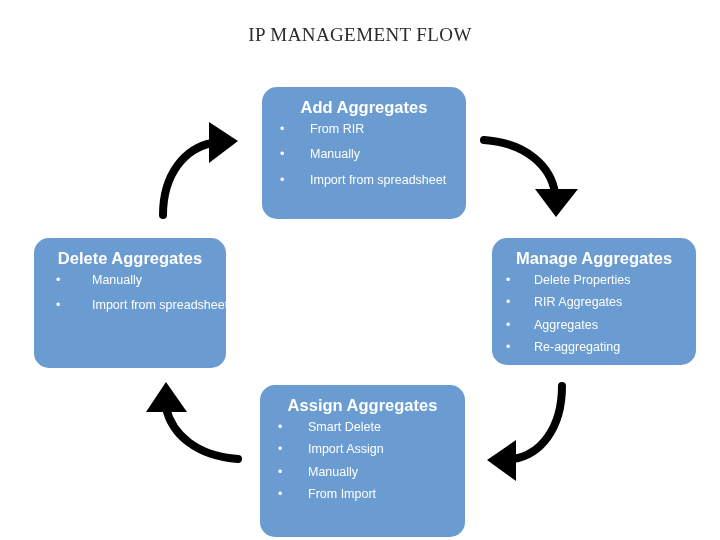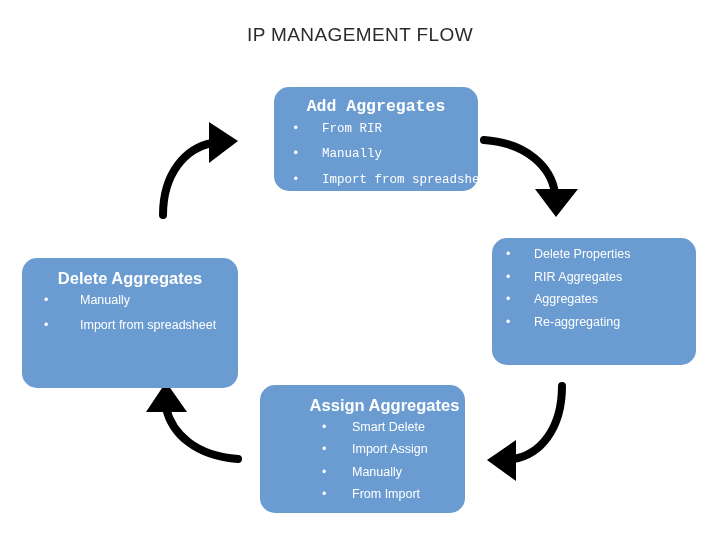--- a/index.html
+++ b/index.html
@@ -28,20 +28,21 @@
     position: absolute;
     left: 0;
     top: 24px;
     width: 720px;
     text-align: center;
     font-size: 19px;
     font-weight: 400;
     letter-spacing: 0.4px;
     color: #2b2b2b;
     white-space: nowrap;
+    font-family: Liberation Serif, serif;
   }
 
   .node {
     position: absolute;
     background: #6a9bd1;
     border-radius: 15px;
     box-sizing: border-box;
     color: #ffffff;
     padding-top: 10px;
   }
@@ -75,24 +76,24 @@
   .node-list li .bullet {
     position: absolute;
     left: 18px;
     top: 0;
     font-size: 12.5px;
     line-height: 1.0;
     color: #ffffff;
   }
 
   
-  #node-add     { left: 274px; top: 87px;  width: 204px; height: 104px; font-family: Liberation Mono, monospace; }
+  #node-add     { left: 262px; top: 87px;  width: 204px; height: 132px; }
   #node-manage  { left: 492px; top: 238px; width: 204px; height: 127px; }
-  #node-assign  { left: 260px; top: 385px; width: 205px; height: 128px; padding-left: 44px; }
-  #node-delete  { left: 22px;  top: 238px; width: 216px; height: 130px; margin-top: 20px; }
+  #node-assign  { left: 260px; top: 385px; width: 205px; height: 152px; }
+  #node-delete  { left: 34px;  top: 238px; width: 192px; height: 130px; }
 
   #node-delete .node-list li { padding-left: 58px; }
   #node-delete .node-list li .bullet { left: 22px; }
 
   #node-manage .node-list li { padding-left: 42px; margin-bottom: 10px; }
   #node-manage .node-list li .bullet { left: 14px; }
 
   #node-assign .node-list li { padding-left: 48px; margin-bottom: 10px; }
   #node-assign .node-list li .bullet { left: 18px; }
 
@@ -138,20 +139,21 @@
   <div class="node" id="node-add">
     <div class="node-title">Add Aggregates</div>
     <ul class="node-list">
       <li><span class="bullet">•</span><span>From RIR</span></li>
       <li><span class="bullet">•</span><span>Manually</span></li>
       <li><span class="bullet">•</span><span>Import from spreadsheet</span></li>
     </ul>
   </div>
 
   <div class="node" id="node-manage">
+    <div class="node-title">Manage Aggregates</div>
     <ul class="node-list">
       <li><span class="bullet">•</span><span>Delete Properties</span></li>
       <li><span class="bullet">•</span><span>RIR Aggregates</span></li>
       <li><span class="bullet">•</span><span>Aggregates</span></li>
       <li><span class="bullet">•</span><span>Re-aggregating</span></li>
     </ul>
   </div>
 
   <div class="node" id="node-assign">
     <div class="node-title">Assign Aggregates</div>

